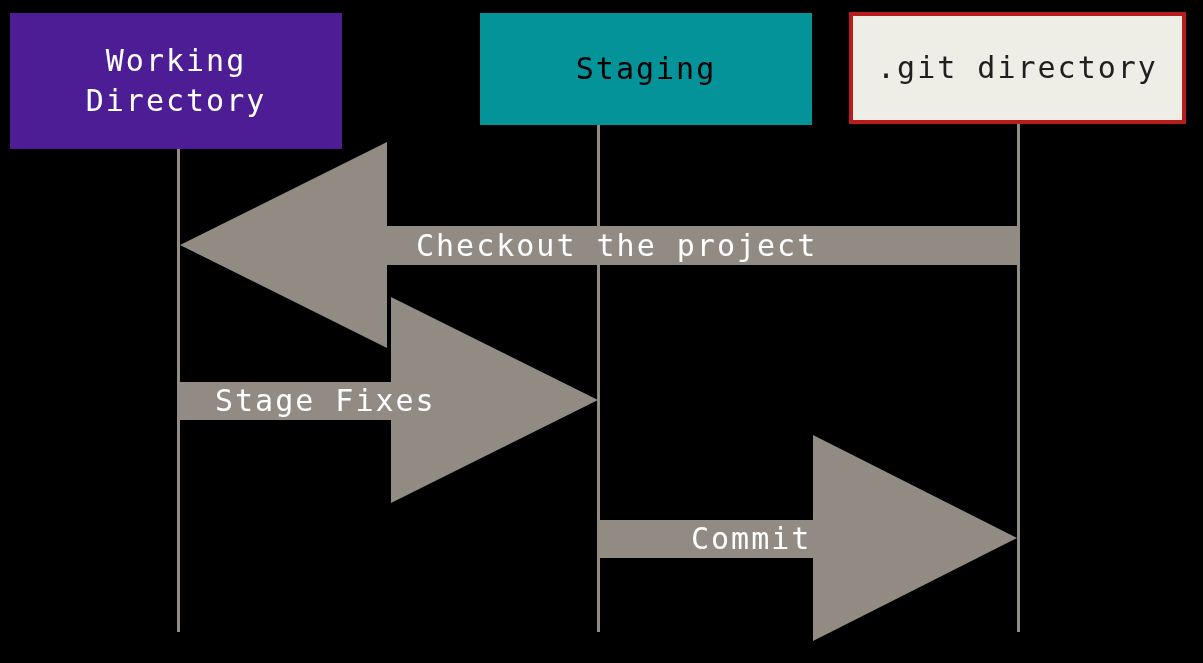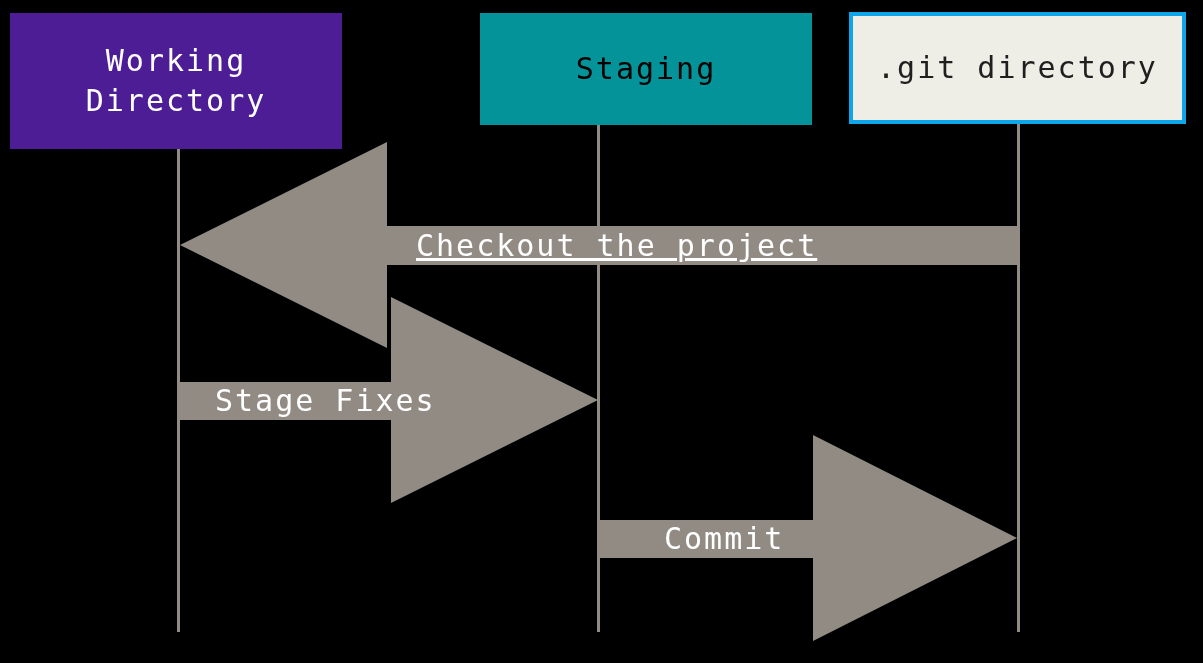--- a/index.html
+++ b/index.html
@@ -15,21 +15,21 @@
     position:absolute;
     display:flex;flex-direction:column;
     align-items:center;justify-content:center;
     text-align:center;
     font-size:30px;line-height:40px;letter-spacing:2px;
     box-sizing:border-box;
   }
   .node .ln{white-space:nowrap;}
   #node-working{left:10px;top:13px;width:332px;height:136px;background:#4c1d95;color:#FFFFFF;}
   #node-staging{left:432px;top:13px;width:332px;height:112px;background:#049399;color:#000000;margin-left:48px;}
-  #node-git{left:849px;top:12px;width:337px;height:112px;background:#EFEEE6;color:#1F1F1F;border:4px solid #0ea5e9;gap:17px;}
+  #node-git{left:849px;top:12px;width:337px;height:112px;background:#EFEEE6;color:#1F1F1F;border:4px solid #b91c1c;gap:17px;}
   
   .lifeline{position:absolute;width:3px;background:#918B84;}
   #line-working{left:177px;top:125px;height:507px;}
   #line-staging{left:597px;top:125px;height:507px;}
   #line-git{left:1017px;top:124px;height:508px;}
   
   .shaft{position:absolute;background:#918B84;}
   .head{position:absolute;width:0;height:0;}
   #checkout-shaft{left:387px;top:226px;width:630px;height:39px;}
   #checkout-head{left:180px;top:142px;
@@ -41,23 +41,23 @@
     border-left:207px solid #918B84;}
   #commit-shaft{left:598px;top:520px;width:215px;height:38px;}
   #commit-head{left:813px;top:435px;
     border-top:103px solid transparent;border-bottom:103px solid transparent;
     border-left:204px solid #918B84;}
   
   .arrow-label{
     position:absolute;color:#FFFFFF;
     font-size:30px;letter-spacing:2px;white-space:nowrap;
   }
-  #checkout-label{left:416px;top:226px;line-height:39px;text-decoration:underline;}
+  #checkout-label{left:416px;top:226px;line-height:39px;}
   #stage-label{left:215px;top:382px;line-height:38px;text-align:center;}
-  #commit-label{left:664px;top:520px;line-height:38px;text-align:center;}
+  #commit-label{left:691px;top:520px;line-height:38px;text-align:center;}
 </style>
 </head>
 <body>
 
 <div id="diagram">
 
   <div class="lifeline" id="line-working"></div>
   <div class="lifeline" id="line-staging"></div>
   <div class="lifeline" id="line-git"></div>
 

